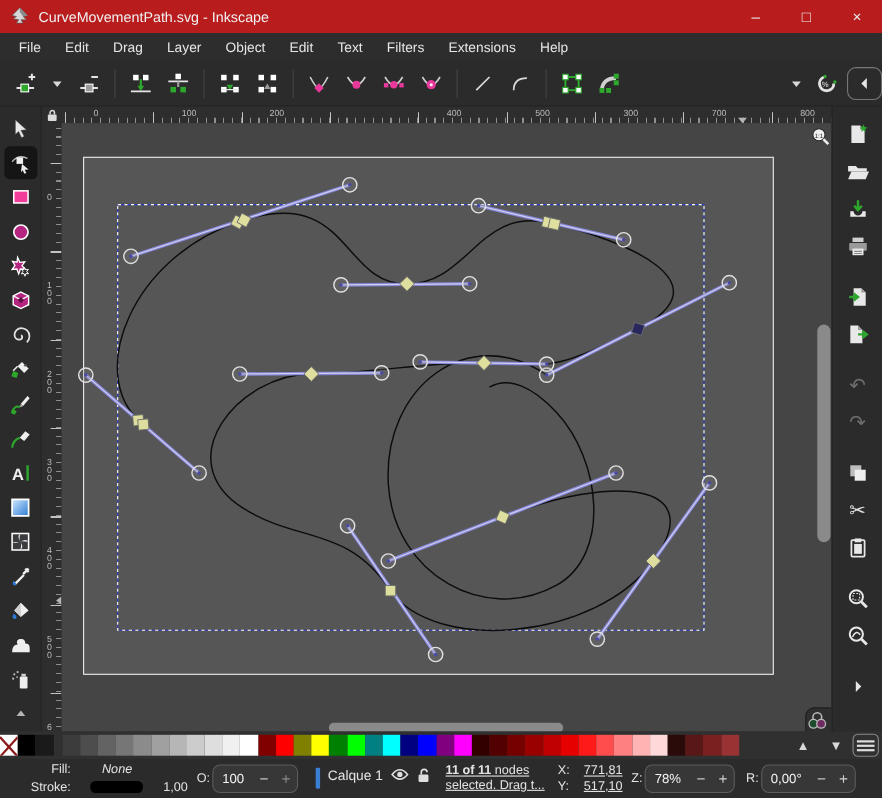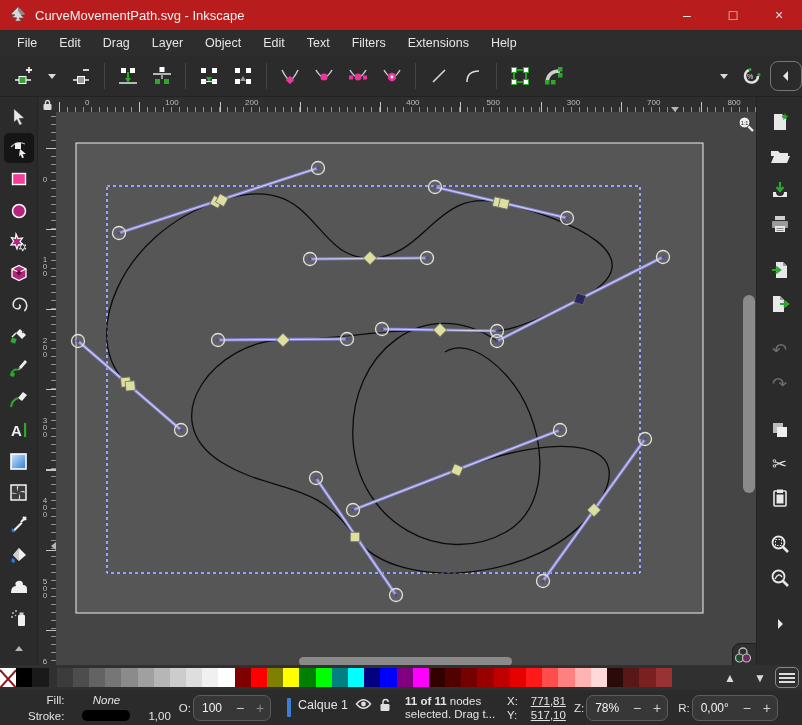--- a/index.html
+++ b/index.html
@@ -91,21 +91,21 @@
   .fs .lab { text-align:right; color:#e3e3e3; }
   .fs .noneval { font-style:italic; }
   .strokeswatch { width:48px; height:11px; background:#000; border-radius:5px; }
   .spin { display:flex; align-items:center; background:#373737; border:1px solid #5c5c5c; border-radius:7px;
     height:26px; overflow:hidden; margin:0 2px; }
   .spin .val { padding:0 8px; font-size:12px; color:#f2f2f2; }
   .spin .pm { width:20px; text-align:center; color:#cfcfcf; font-size:14px; }
   .spin .pm.dim { color:#8a8a8a; }
   .layerchip { display:flex; gap:7px; margin-left:14px; }
   .layerbar { width:4px; height:19px; background:#3b7fd4; border-radius:1px; }
-  .msg { margin-left:14px; line-height:13px; width:96px; }
+  .msg { margin-left:14px; line-height:13px; width:96px;text-decoration:underline; }
   .coords { margin-left:6px; display:grid; grid-template-columns:auto auto; column-gap:10px; line-height:14px; }
   .coords .num { text-align:right; min-width:38px;text-decoration:underline; }
   .zlab { margin-left:8px; }
 </style>
 </head>
 <body>
 
 <div class="window">
 
   <div class="titlebar">

